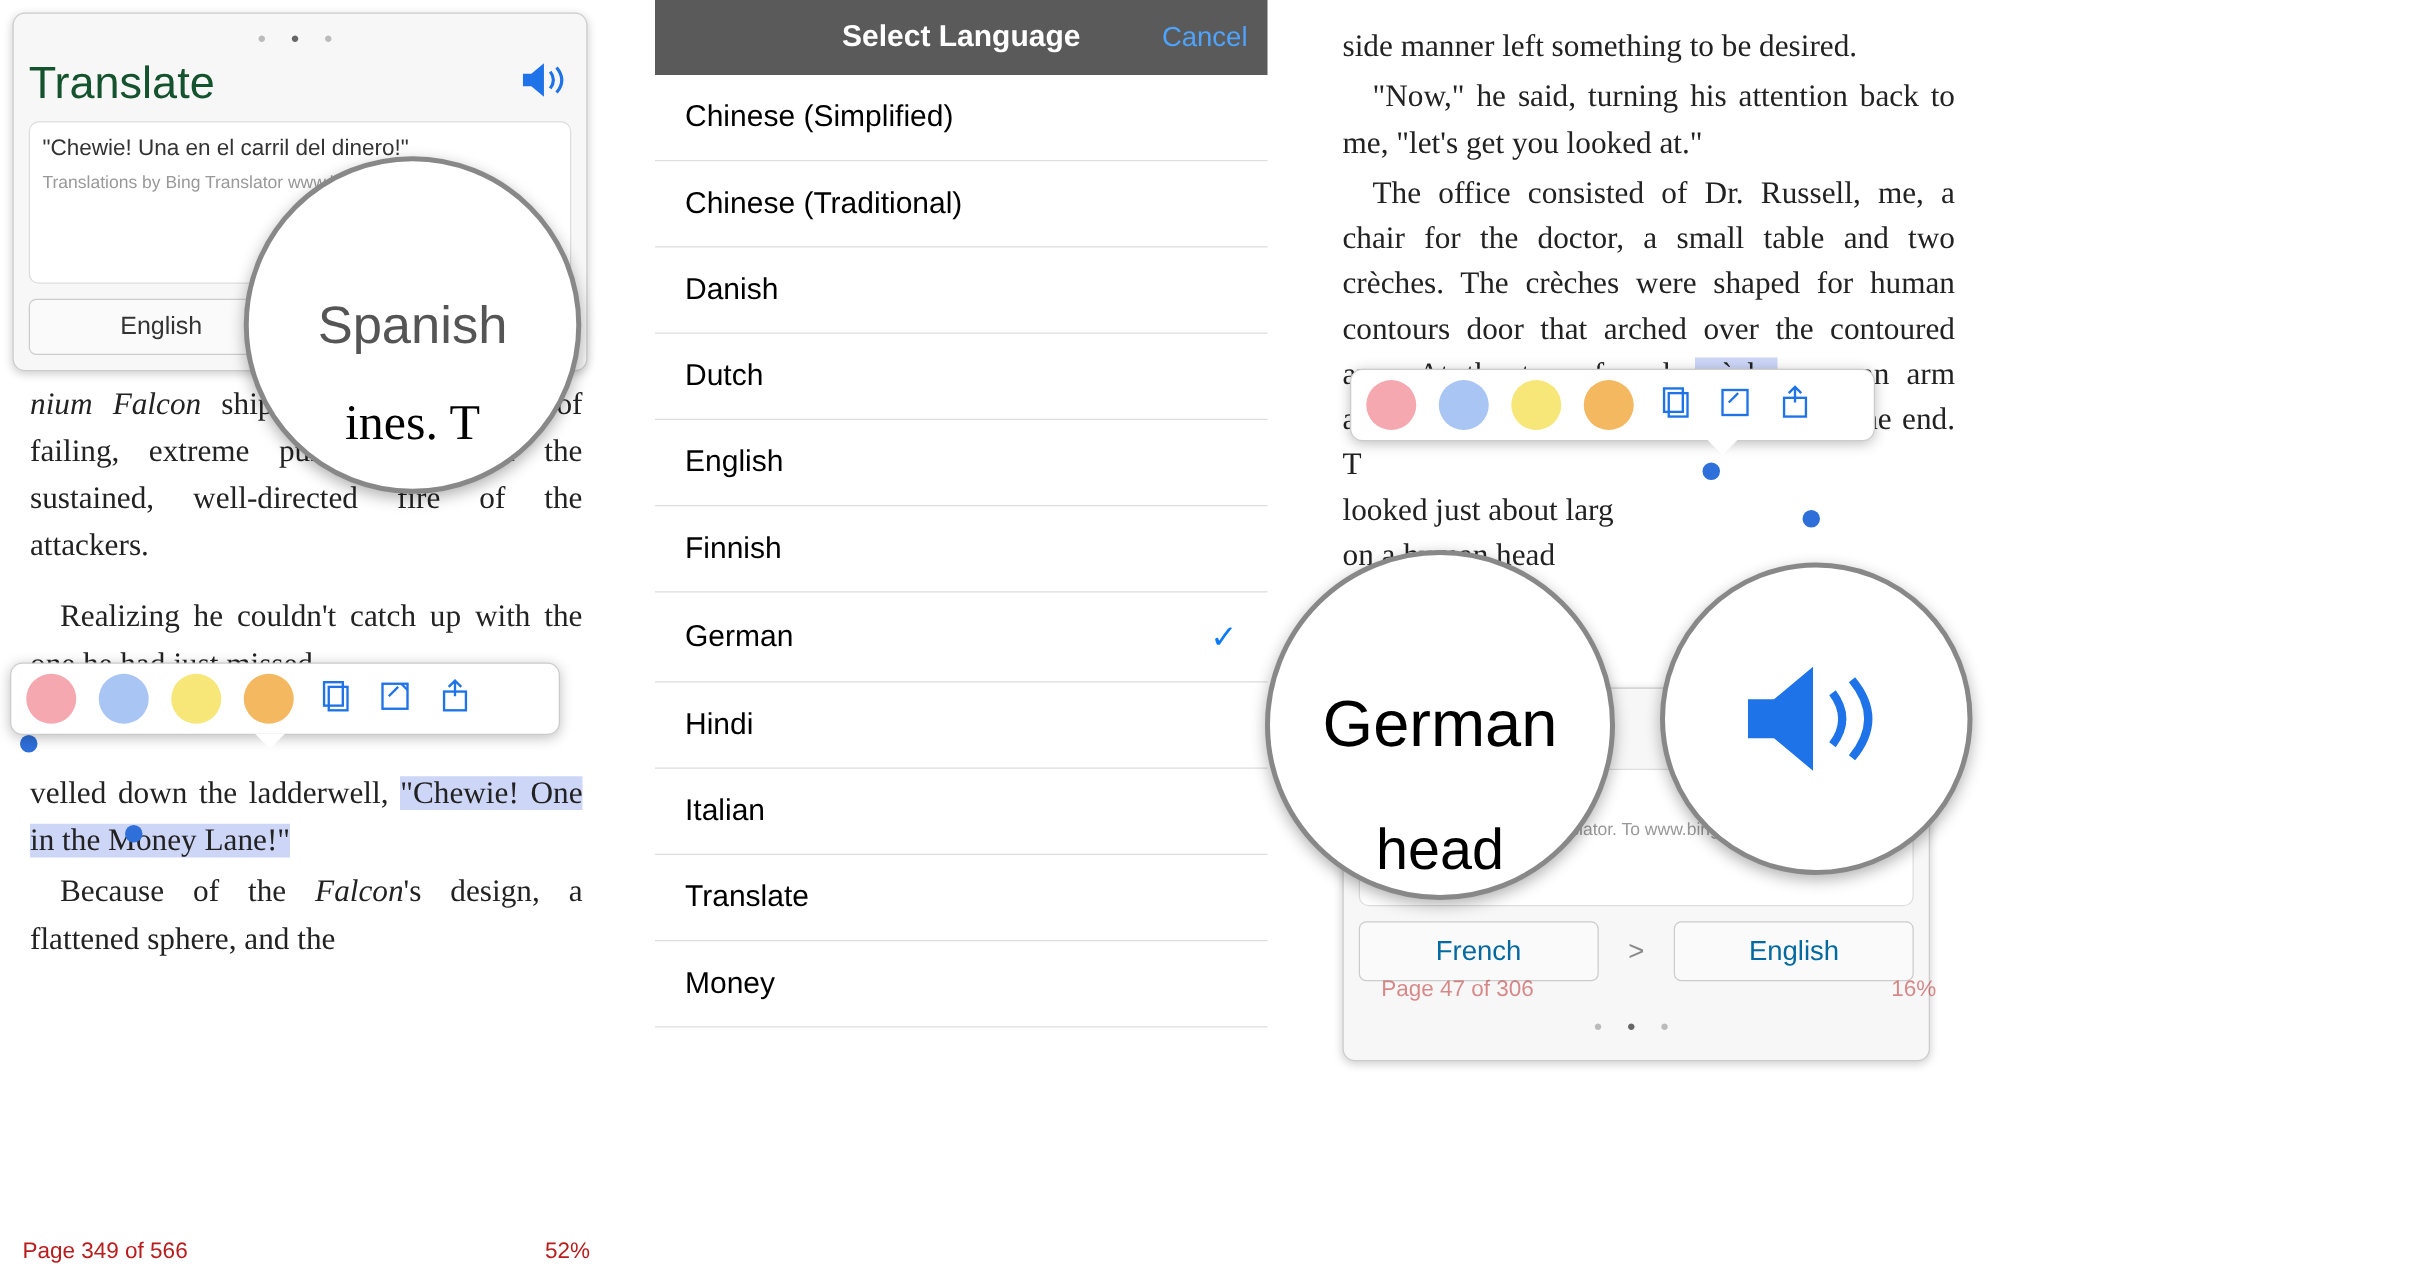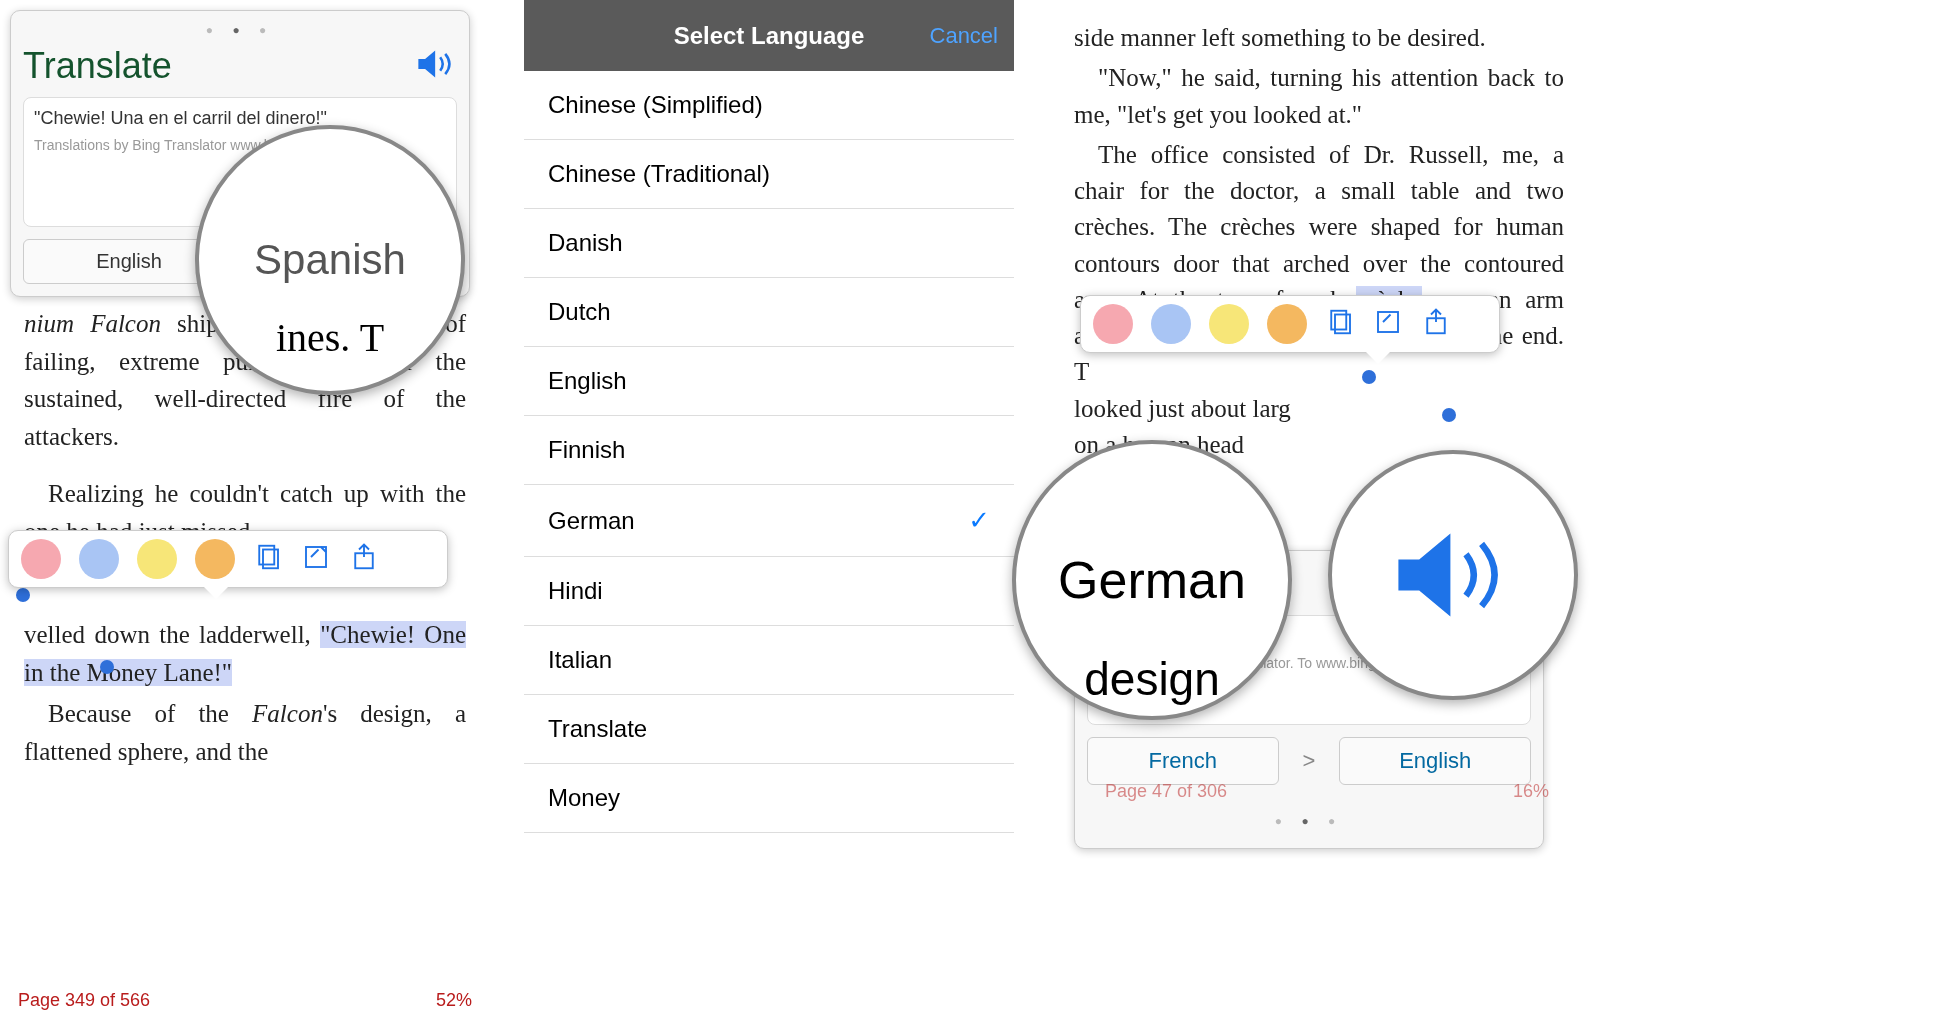--- a/index.html
+++ b/index.html
@@ -39,21 +39,21 @@
 .dot-yellow { background: #f7e678; }
 .dot-orange { background: #f4b860; }
 .tool-icon svg { width: 30px; height: 30px; }
 .tb1 { top: 530px; left: 8px; width: 440px; }
 
 .sel-handle { width: 14px; height: 14px; background: #2e6fd9; border-radius: 50%; position: absolute; }
 
 .page-footer { position: absolute; bottom: 12px; left: 18px; right: 18px; display: flex; justify-content: space-between; color: #b91c1c; font-size: 18px; }
 
 
-.nav-bar { background: #5a5a5a; color: #fff; height: 71px; display: flex; align-items: center; justify-content: center; position: relative; }
+.nav-bar { background: #5a5a5a; color: #fff; height: 60px; display: flex; align-items: center; justify-content: center; position: relative; }
 .nav-title { font-size: 24px; font-weight: 600; }
 .nav-cancel { position: absolute; right: 16px; color: #4ea3ff; font-size: 22px; }
 .lang-list { list-style: none; }
 .lang-item { padding: 20px 24px; font-size: 24px; border-bottom: 1px solid #ddd; display: flex; justify-content: space-between; align-items: center; }
 .check { color: #0a7aff; font-size: 26px; }
 
 .zoom-2 { width: 280px; height: 280px; top: 440px; left: 488px; flex-direction: column; }
 .zoom-2-main { font-size: 52px; font-weight: 500; }
 .zoom-2-sub { font-size: 46px; position: absolute; bottom: 10px; }
 
@@ -178,21 +178,21 @@
     <li class="lang-item">
         <span>Translate</span>
       </li>
     <li class="lang-item">
         <span>Money</span>
       </li>
   </ul>
 
   <div class="zoom-circle zoom-2">
     <div class="zoom-2-main">German</div>
-    <div class="zoom-2-sub">design</div>
+    <div class="zoom-2-sub">head</div>
   </div>
 </div>
 
 <div class="panel panel-3">
   <div class="p3-text">
     <p style="text-indent:0">side manner left something to be desired.</p>
     <p>"Now," he said, turning his attention back to me, "let's get you looked at."</p>
     <p><span>The office consisted of Dr. Russell, me, a chair for the doctor, a small table and two crèches. The crèches were shaped for human contours door that arched over the contoured area. At the top of each </span><span class="sel-word">crèche</span><span> was an arm apparatus, with a cuplike attachment at the end. T</span><br><span>looked just about larg</span><br><span>on a human head</span></p>
   </div>
 

